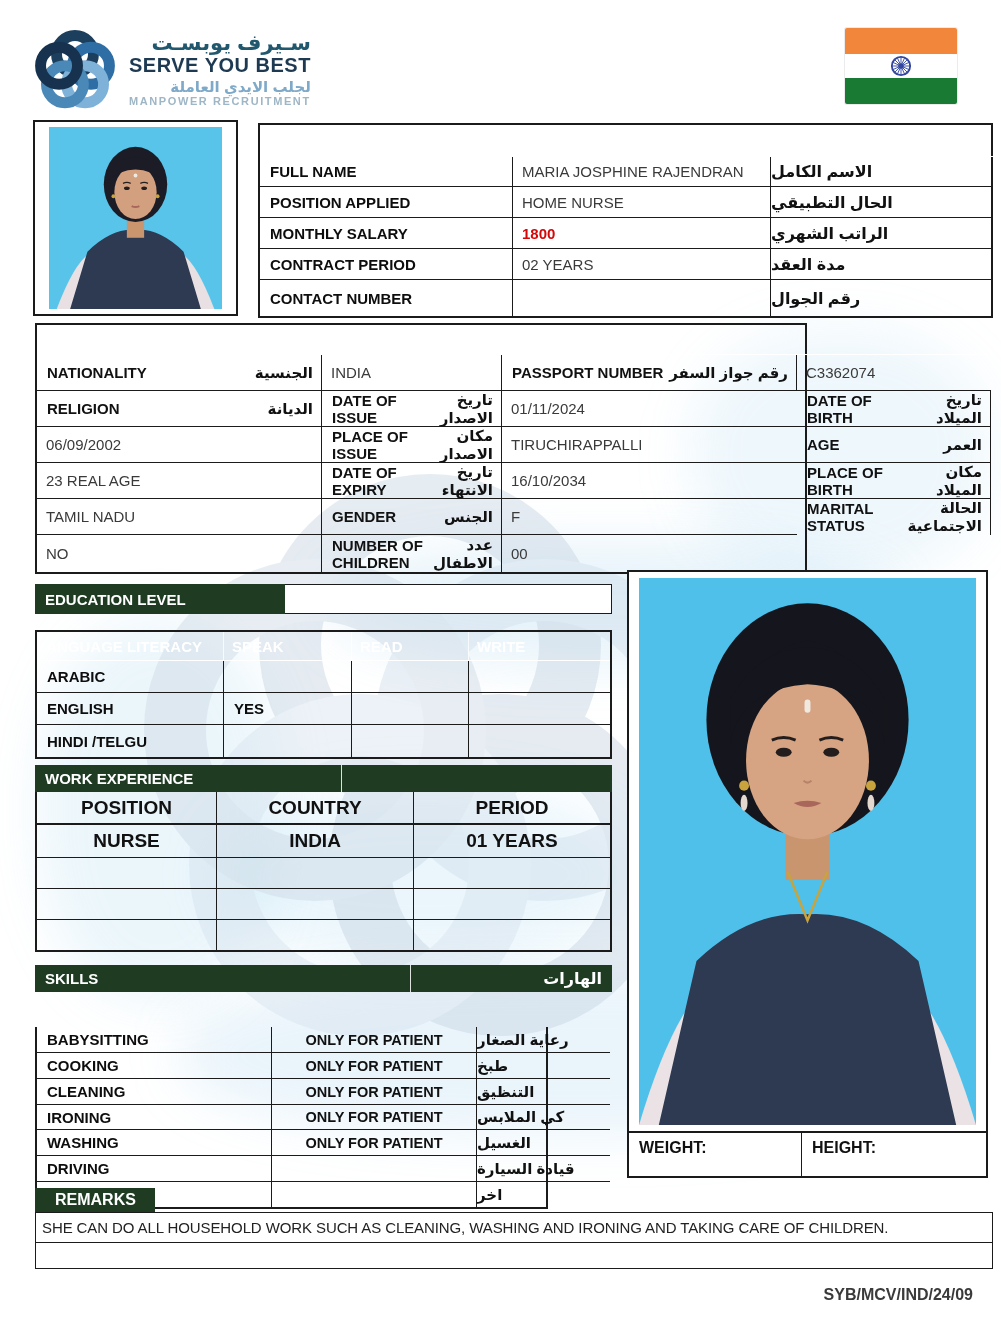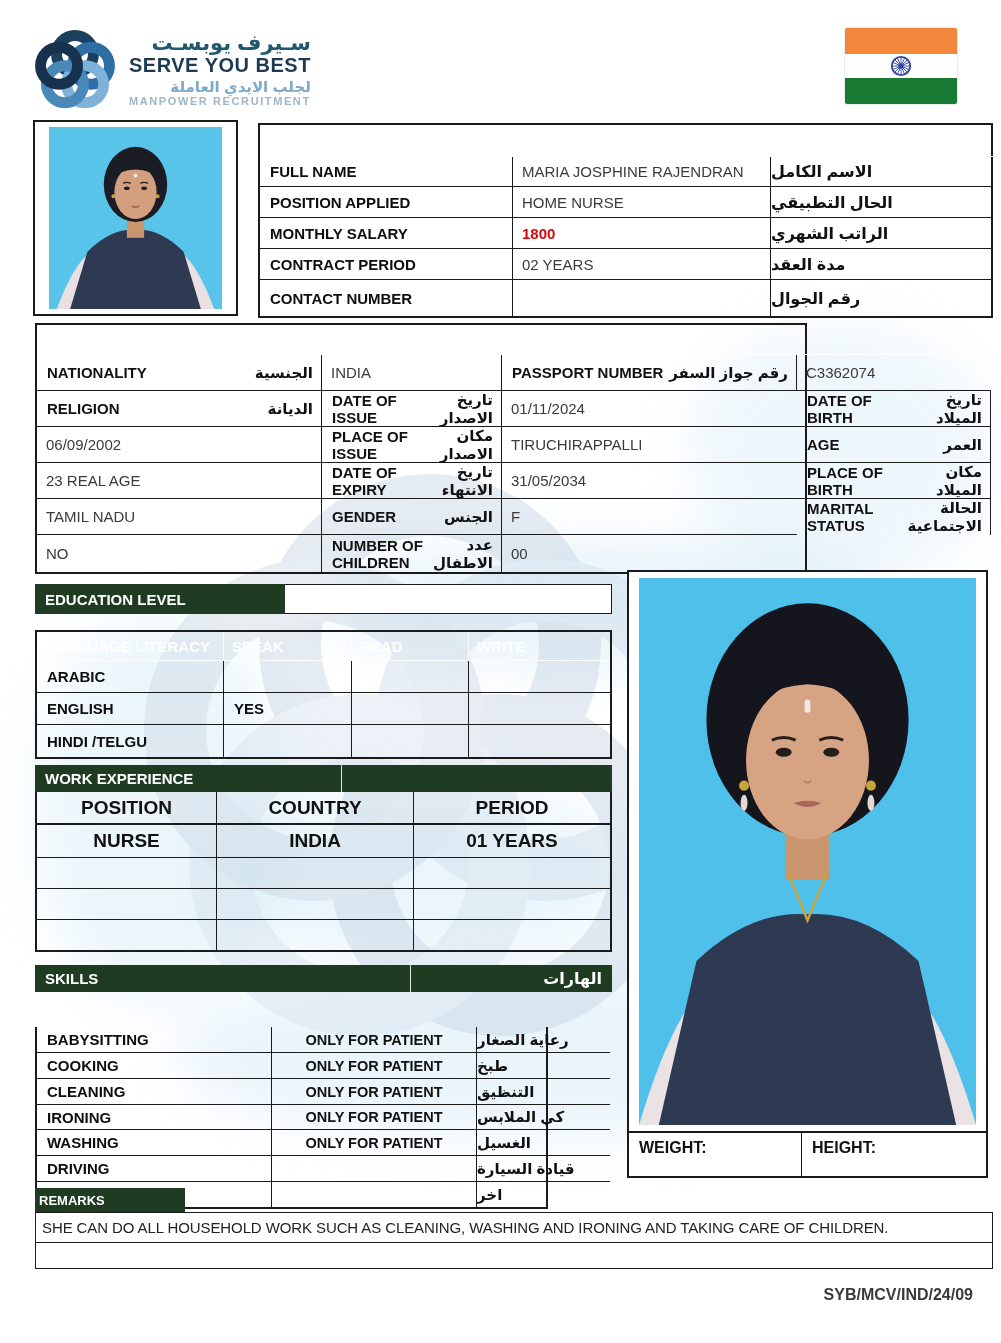--- a/index.html
+++ b/index.html
@@ -213,21 +213,21 @@
 
       <div class="cell combo">
           <span class="en">AGE</span>
           <span class="arr" dir="rtl">العمر</span>
         </div>
       <div class="cell val">23 REAL AGE</div>
       <div class="cell combo">
           <span class="en">DATE OF EXPIRY</span>
           <span class="arr" dir="rtl">تاريخ الانتهاء</span>
         </div>
-      <div class="cell val lastc">31/05/2034</div>
+      <div class="cell val lastc">16/10/2034</div>
 
       <div class="cell combo">
           <span class="en">PLACE OF BIRTH</span>
           <span class="arr" dir="rtl">مكان الميلاد</span>
         </div>
       <div class="cell val">TAMIL NADU</div>
       <div class="cell combo">
           <span class="en">GENDER</span>
           <span class="arr" dir="rtl">الجنس</span>
         </div>
@@ -244,21 +244,21 @@
         </div>
       <div class="cell val lastc lastr">00</div>
     </div>
 
     <div class="abs" style="left:35px;top:584px;width:577px;height:30px;display:flex;">
       <div class="gbar" style="width:250px;padding-left:10px;box-sizing:border-box;">EDUCATION LEVEL</div>
       <div style="flex:1;border:1.5px solid var(--border);border-left:none;box-sizing:border-box;background:#fff;"></div>
     </div>
 
     <div class="abs tbl" style="left:35px;top:630px;width:577px;grid-template-columns:187px 128px 117px 141px;grid-template-rows:29px repeat(3,32px);">
-      <div class="cell ghead" style="padding-left:8px;">LANGUAGE LITERACY</div>
+      <div class="cell ghead" style="">LANGUAGE LITERACY</div>
       <div class="cell ghead" style="padding-left:8px;">SPEAK</div>
       <div class="cell ghead" style="padding-left:8px;">READ</div>
       <div class="cell ghead lastc" style="padding-left:8px;">WRITE</div>
 
       <div class="cell lbl tint">ARABIC</div>
       <div class="cell val"></div>
       <div class="cell val"></div>
       <div class="cell val lastc"></div>
 
       <div class="cell lbl tint">ENGLISH</div>
@@ -363,21 +363,21 @@
             <ellipse cx="234" cy="222" rx="3.5" ry="8" fill="#e5d9cf"></ellipse>
         </svg>
       </div>
       <div class="hw-row">
         <div class="hw-cell">WEIGHT:</div>
         <div class="hw-cell">HEIGHT:</div>
       </div>
     </div>
 
     <div class="abs" style="left:35px;top:1188px;width:958px;">
-      <div class="gbar" style="width:150px;height:24px;padding-left:4px;box-sizing:border-box;font-size:13px;">REMARKS</div>
+      <div class="gbar" style="width:120px;height:24px;padding-left:20px;box-sizing:border-box;font-size:16px;">REMARKS</div>
       <div class="remark-text" style="height:29px;border-top:1.5px solid var(--border);">SHE CAN DO ALL HOUSEHOLD WORK SUCH AS CLEANING, WASHING AND IRONING AND TAKING CARE OF CHILDREN.</div>
       <div class="remark-text" style="height:25px;"></div>
     </div>
 
     <div class="abs footer-ref" style="right:28px;top:1286px;">SYB/MCV/IND/24/09</div>
 
   </div>
 </div>
 
 </body></html>

